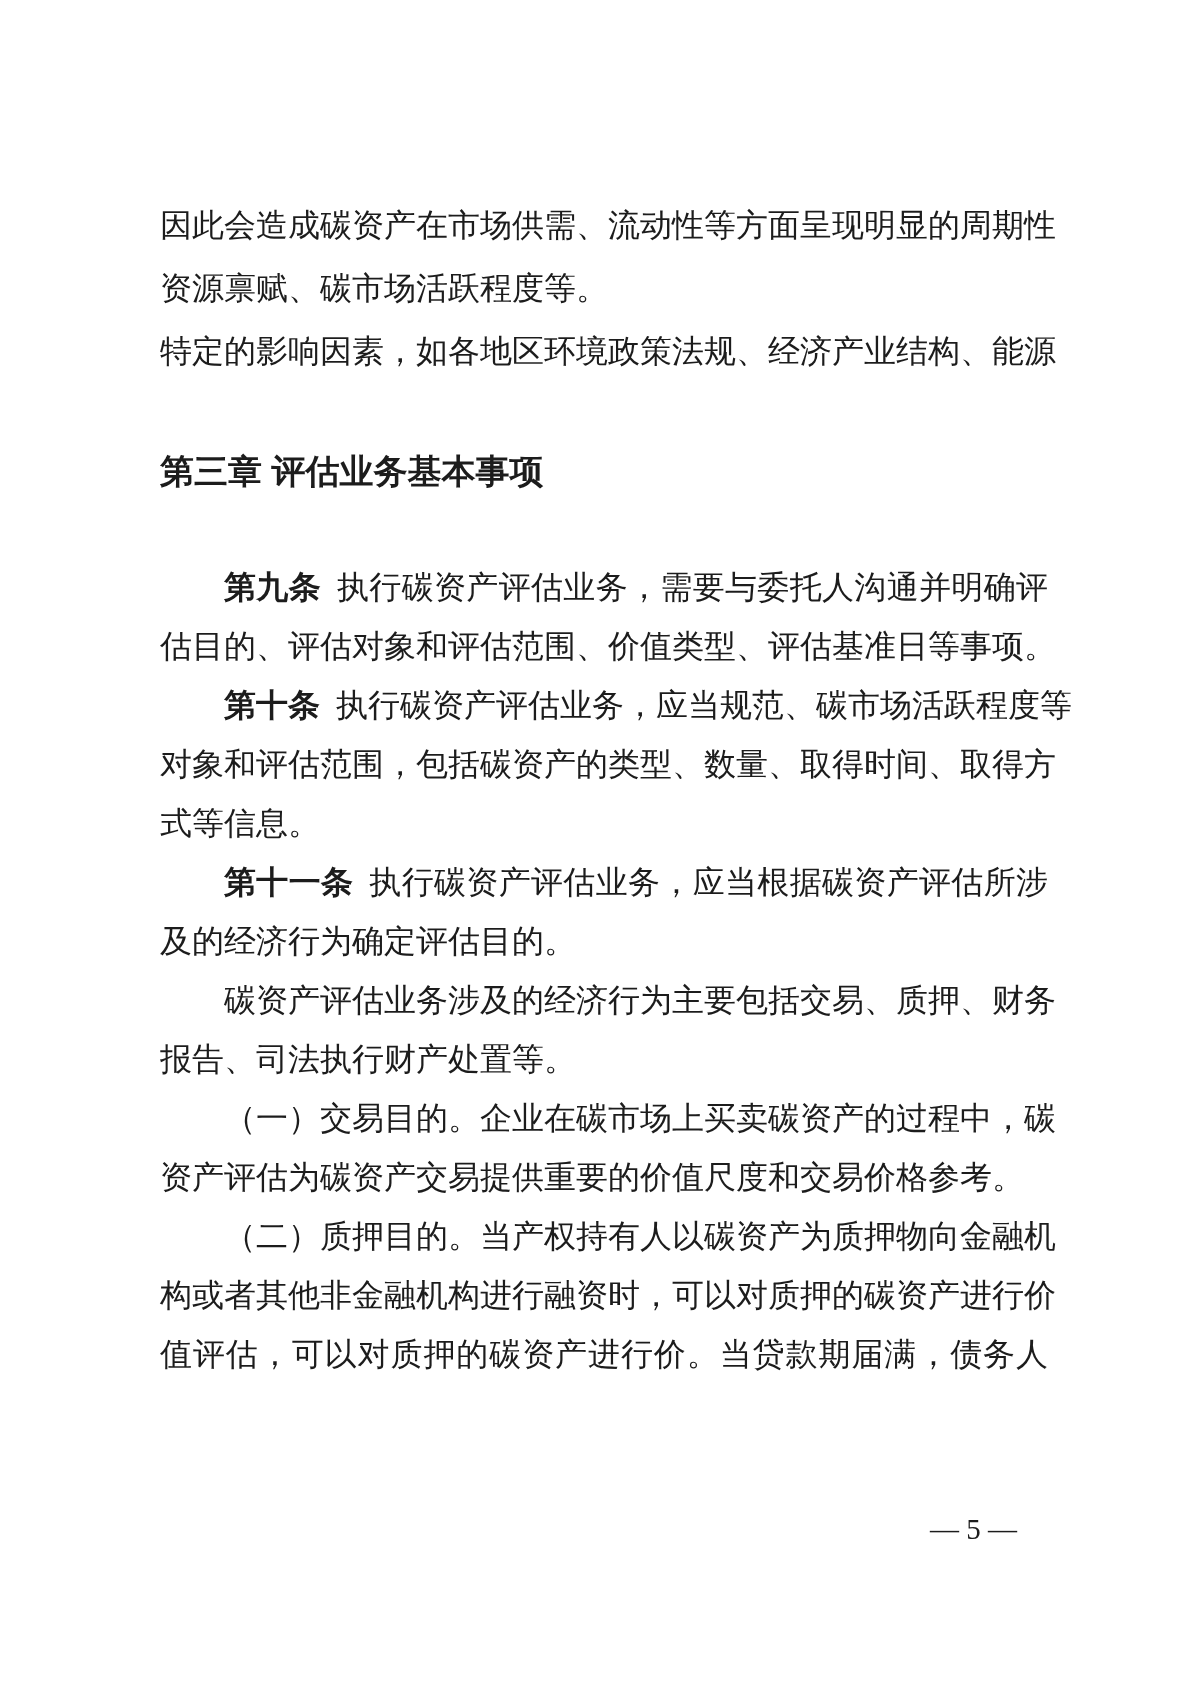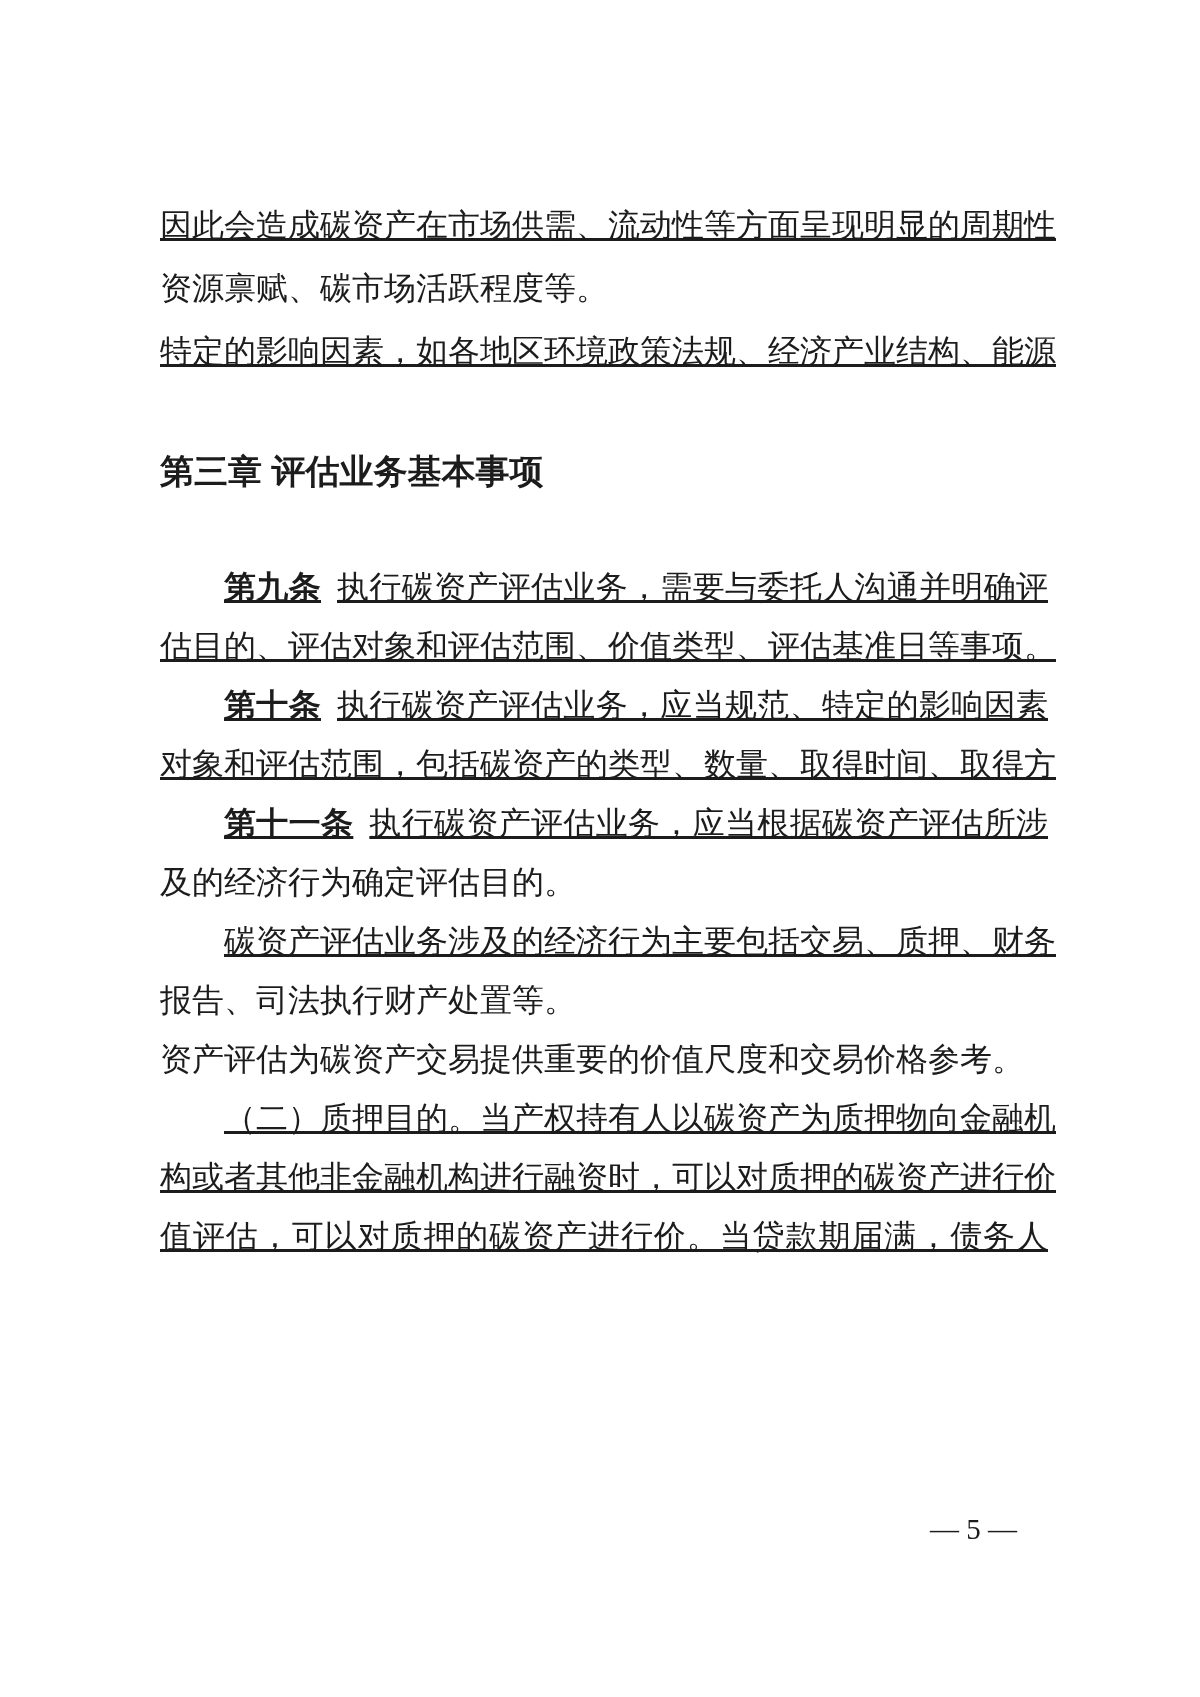--- a/index.html
+++ b/index.html
@@ -22,21 +22,21 @@
   .line {
     font-family: "Liberation Serif", serif;
     font-weight: 400;
     font-size: 32px;
     line-height: 63px;
     height: 63px;
     white-space: nowrap;
     text-align: left;
   }
   .line.sec-b { line-height: 59px; height: 59px; }
-  .line.fill { text-align: justify; text-align-last: justify; text-decoration: underline; }
+  .line.fill { text-align: justify; text-align-last: justify; }
   .line.indent { text-indent: 2em; }
   .term {
     font-family: "Liberation Sans", sans-serif;
     font-weight: 700;
     margin-right: 16px;
   }
   .heading {
     font-family: "Liberation Sans", sans-serif;
     font-weight: 700;
     font-size: 34px;
@@ -61,26 +61,28 @@
 <body>
 
 <div class="page">
   <main class="text-column">
       <div class="line sec-a fill"><span class="t">因此会造成碳资产在市场供需、流动性等方面呈现明显的周期性</span></div>
       <div class="line sec-a end"><span class="t">资源禀赋、碳市场活跃程度等。</span></div>
       <div class="line sec-a fill"><span class="t">特定的影响因素，如各地区环境政策法规、经济产业结构、能源</span></div>
       <h2 class="heading">第三章 评估业务基本事项</h2>
       <div class="line sec-b indent fill"><b class="term">第九条</b><span class="t">执行碳资产评估业务，需要与委托人沟通并明确评</span></div>
       <div class="line sec-b fill"><span class="t">估目的、评估对象和评估范围、价值类型、评估基准日等事项。</span></div>
-      <div class="line sec-b indent fill"><b class="term">第十条</b><span class="t">执行碳资产评估业务，应当规范、特定的影响因素</span></div>
+      <div class="line sec-b indent fill"><b class="term">第十条</b><span class="t">执行碳资产评估业务，应当规范、碳市场活跃程度等</span></div>
       <div class="line sec-b fill"><span class="t">对象和评估范围，包括碳资产的类型、数量、取得时间、取得方</span></div>
+      <div class="line sec-b end"><span class="t">式等信息。</span></div>
       <div class="line sec-b indent fill"><b class="term">第十一条</b><span class="t">执行碳资产评估业务，应当根据碳资产评估所涉</span></div>
       <div class="line sec-b end"><span class="t">及的经济行为确定评估目的。</span></div>
       <div class="line sec-b indent fill"><span class="t">碳资产评估业务涉及的经济行为主要包括交易、质押、财务</span></div>
       <div class="line sec-b end"><span class="t">报告、司法执行财产处置等。</span></div>
+      <div class="line sec-b indent fill"><span class="t">（一）交易目的。企业在碳市场上买卖碳资产的过程中，碳</span></div>
       <div class="line sec-b end"><span class="t">资产评估为碳资产交易提供重要的价值尺度和交易价格参考。</span></div>
       <div class="line sec-b indent fill"><span class="t">（二）质押目的。当产权持有人以碳资产为质押物向金融机</span></div>
       <div class="line sec-b fill"><span class="t">构或者其他非金融机构进行融资时，可以对质押的碳资产进行价</span></div>
       <div class="line sec-b fill"><span class="t">值评估，可以对质押的碳资产进行价。当贷款期届满，债务人</span></div>
     </main>
   <div class="footer">
     <span>— 5 —</span>
   </div>
 </div>
 

